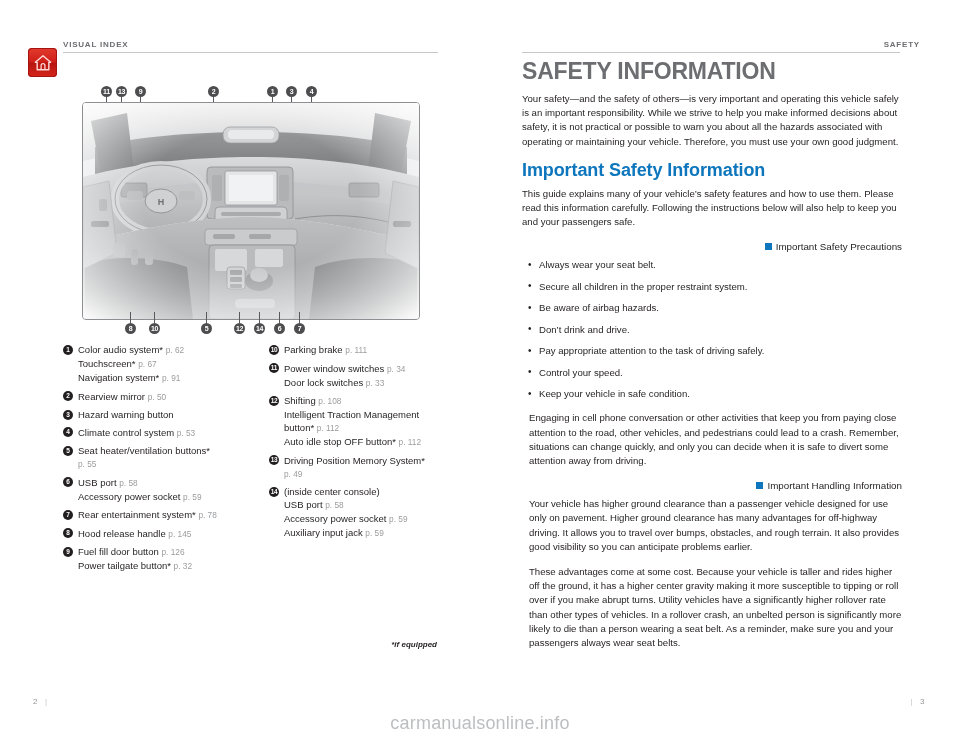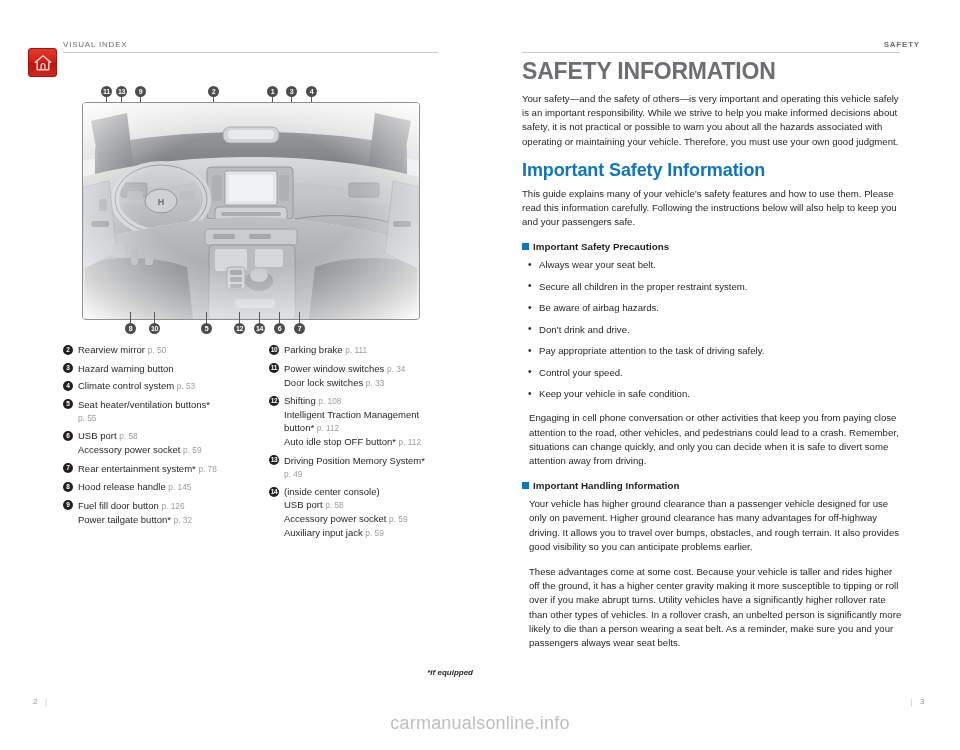--- a/index.html
+++ b/index.html
@@ -45,21 +45,21 @@
     align-items: center;
     justify-content: center;
   }
   .home-icon svg { display:block; }
 
   .sec-label {
     position: absolute;
     left: 63px;
     top: 40px;
     font-size: 8px;
-    font-weight: normal;
+    font-weight: bold;
     letter-spacing: 0.8px;
     color: #6d6e71;
   }
   .sec-rule {
     position: absolute;
     left: 63px;
     top: 52px;
     width: 375px;
     height: 1px;
     background: #c6c7c9;
@@ -161,28 +161,27 @@
     font-size: 9.5px;
     line-height: 13px;
     color: #231f20;
     white-space: nowrap;
   }
   .pg { color: #9b9c9e; font-size: 8.3px; }
 
   .ifeq {
     position: absolute;
     left: 0;
-    top: 668px;
+    top: 640px;
     width: 437px;
     text-align: right;
     font-size: 8px;
     font-style: italic;
     font-weight: bold;
     color: #231f20;
-    padding-left: 36px;
   }
   .folio-left {
     position: absolute;
     left: 33px;
     top: 697px;
     font-size: 8px;
     color: #939598;
     letter-spacing: 0.5px;
   }
   .folio-left .bar { color: #c6c7c9; margin-left: 7px; }
@@ -227,26 +226,27 @@
   }
   .blue-head {
     font-size: 18px;
     font-weight: bold;
     color: #0d76bd;
     margin: 4px 0 6px 0;
     letter-spacing: -0.1px;
   }
   .sq-head {
     font-size: 9.8px;
-    font-weight: bold;
+    font-weight: normal;
     color: #231f20;
     margin: 12px 0 6px 0;
     display: flex;
     align-items: center;
     gap: 4px;
+    justify-content: flex-end;
   }
   .sq {
     width: 7px;
     height: 7px;
     background: #0d76bd;
     display: inline-block;
     flex: none;
   }
   .bul-list {
     margin: 0 0 10px 0;
@@ -462,20 +462,26 @@
 
         <div class="cline" style="left:217px;top:0;height:11px"></div>
         <div class="cnum" style="left:212px;top:11px">7</div>
       </div>
     </div>
 
     <div class="idx-cols">
 
       <div class="idx-col">
 
+        <div class="idx-item">
+          <span class="idx-bullet">1</span>
+          <div class="idx-line"><span>Color audio system*</span> <span class="pg">p. 62</span></div>
+          <div class="idx-line"><span>Touchscreen*</span> <span class="pg">p. 67</span></div>
+          <div class="idx-line"><span>Navigation system*</span> <span class="pg">p. 91</span></div>
+        </div>
 
         <div class="idx-item">
           <span class="idx-bullet">2</span>
           <div class="idx-line"><span>Rearview mirror</span> <span class="pg">p. 50</span></div>
         </div>
 
         <div class="idx-item">
           <span class="idx-bullet">3</span>
           <div class="idx-line"><span>Hazard warning button</span></div>
         </div>

